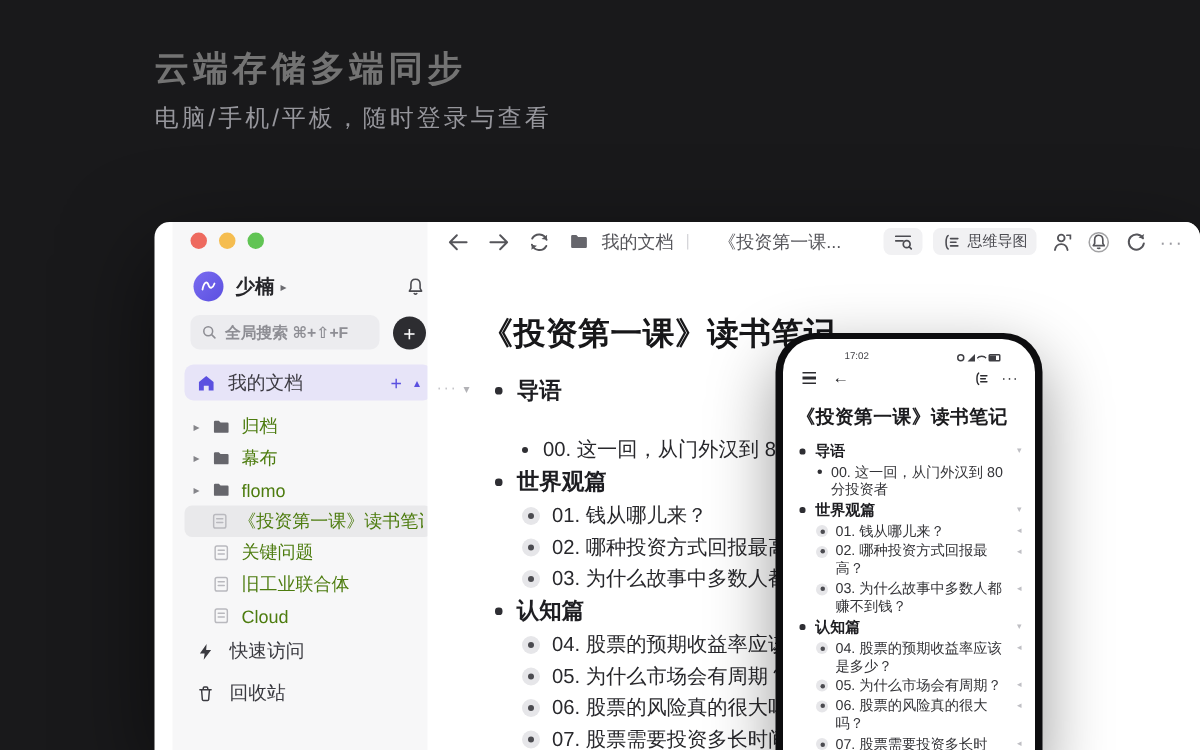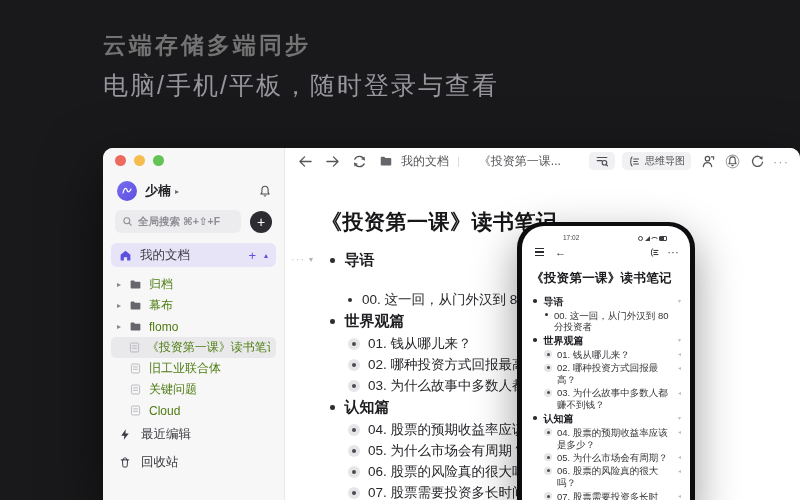--- a/index.html
+++ b/index.html
@@ -4,27 +4,27 @@
 <style>
   * { margin:0; padding:0; box-sizing:border-box; }
   html,body { width:800px; height:500px; overflow:hidden; }
   body { font-family:"Liberation Sans","DejaVu Sans",sans-serif; background:#19191b; }
   .stage { position:relative; width:800px; height:500px; overflow:hidden; background:#19191b; }
 
   
   .hero { position:absolute; left:103px; top:26px; }
   .hero-tag { font-size:9px; font-weight:bold; color:#4a3fd0; letter-spacing:.3px; }
   .hero-title { margin-top:4px; font-size:23px; font-weight:bold; color:#737373; letter-spacing:3px; }
-  .hero-sub { margin-top:8px; font-size:25px; font-weight:300; color:#96969c; letter-spacing:2px;text-align:center; }
+  .hero-sub { margin-top:8px; font-size:16px; font-weight:300; color:#96969c; letter-spacing:2px;text-align:center; }
 
   
   .win { position:absolute; left:103px; top:148px; right:0; bottom:0;
          background:#fff; border-radius:10px 10px 0 0; overflow:hidden;
          box-shadow:0 20px 60px rgba(0,0,0,.55); }
-  .sidebar { position:absolute; left:0; top:0; bottom:0; width:182px; background:#f7f7f8; border-right:1px solid #e9e9eb; }
+  .sidebar { position:absolute; left:12px; top:0; bottom:0; width:182px; background:#f7f7f8; border-right:1px solid #e9e9eb; }
   .main { position:absolute; left:182px; right:0; top:0; bottom:0; background:#fff; }
 
   .traffic { position:absolute; left:12px; top:7px; display:flex; gap:8px; }
   .dot { width:11px; height:11px; border-radius:50%; }
 
   .user-row { position:absolute; left:14px; top:32px; right:12px; height:22px; display:flex; align-items:center; }
   .avatar { width:20px; height:20px; border-radius:50%; background:linear-gradient(135deg,#7a6cf0,#5b50e0); display:flex; align-items:center; justify-content:center; }
   .user-name { margin-left:8px; font-size:13px; color:#26262a; font-weight:bold; }
   .user-caret { margin-left:4px; font-size:8px; color:#6b6b70; }
   .bell-btn { margin-left:auto; display:flex; }
@@ -235,54 +235,54 @@
 
           <div class="tree-row page">
             <span class="tree-caret">▸</span>
             <span class="tree-ico">
 
               <svg class="i-page" width="13" height="13" viewBox="0 0 16 16">
                 <rect x="3" y="2.5" width="10" height="11" rx="1.5" fill="none" stroke="#b9b9be" stroke-width="1.2"></rect>
                 <path d="M5.5 6 H10.5 M5.5 9 H10.5" stroke="#b9b9be" stroke-width="1.2" stroke-linecap="round"></path>
               </svg>
             </span>
-            <span class="tree-label">旧工业联合体</span>
+            <span class="tree-label">关键问题</span>
           </div>
 
           <div class="tree-row page">
             <span class="tree-caret">▸</span>
             <span class="tree-ico">
 
               <svg class="i-page" width="13" height="13" viewBox="0 0 16 16">
                 <rect x="3" y="2.5" width="10" height="11" rx="1.5" fill="none" stroke="#b9b9be" stroke-width="1.2"></rect>
                 <path d="M5.5 6 H10.5 M5.5 9 H10.5" stroke="#b9b9be" stroke-width="1.2" stroke-linecap="round"></path>
               </svg>
             </span>
-            <span class="tree-label">关键问题</span>
+            <span class="tree-label">旧工业联合体</span>
           </div>
 
           <div class="tree-row page">
             <span class="tree-caret">▸</span>
             <span class="tree-ico">
 
               <svg class="i-page" width="13" height="13" viewBox="0 0 16 16">
                 <rect x="3" y="2.5" width="10" height="11" rx="1.5" fill="none" stroke="#b9b9be" stroke-width="1.2"></rect>
                 <path d="M5.5 6 H10.5 M5.5 9 H10.5" stroke="#b9b9be" stroke-width="1.2" stroke-linecap="round"></path>
               </svg>
             </span>
             <span class="tree-label">Cloud</span>
           </div>
         </div>
 
       <div class="side-bottom">
         <div class="sb-row">
           <svg width="12" height="13" viewBox="0 0 16 16">
               <path d="M9 1 L3 9.5 L7.2 9.5 L6.4 15 L13 6.5 L8.6 6.5 Z" fill="#3a3a40"></path>
             </svg>
-          <span class="sb-label">最近编辑</span>
+          <span class="sb-label">快速访问</span>
         </div>
         <div class="sb-row">
           <svg width="12" height="13" viewBox="0 0 16 16">
               <path d="M3 4.5 H13 M6 4.5 V3 a1 1 0 0 1 1-1 h2 a1 1 0 0 1 1 1 v1.5 M4.5 4.5 L5.2 13.2 a1 1 0 0 0 1 0.8 h3.6 a1 1 0 0 0 1-0.8 L11.5 4.5" fill="none" stroke="#3a3a40" stroke-width="1.3" stroke-linecap="round" stroke-linejoin="round"></path>
             </svg>
           <span class="sb-label">回收站</span>
         </div>
       </div>
     </div>
 

